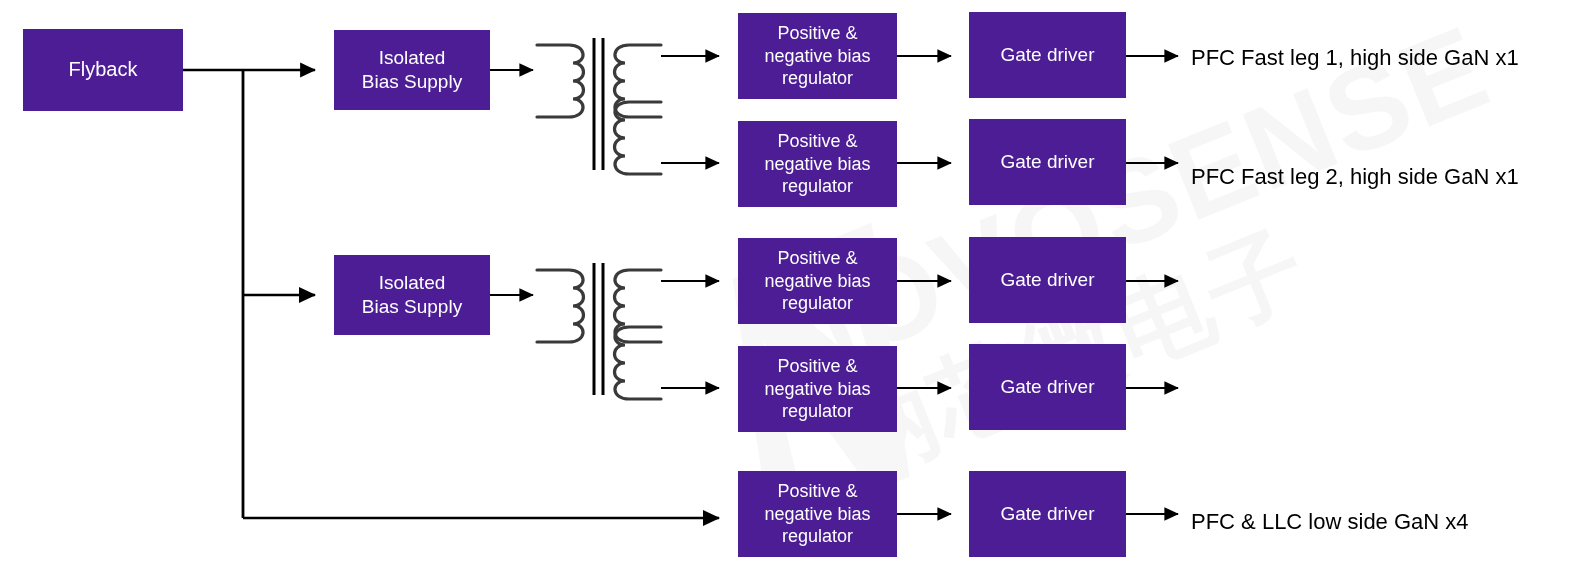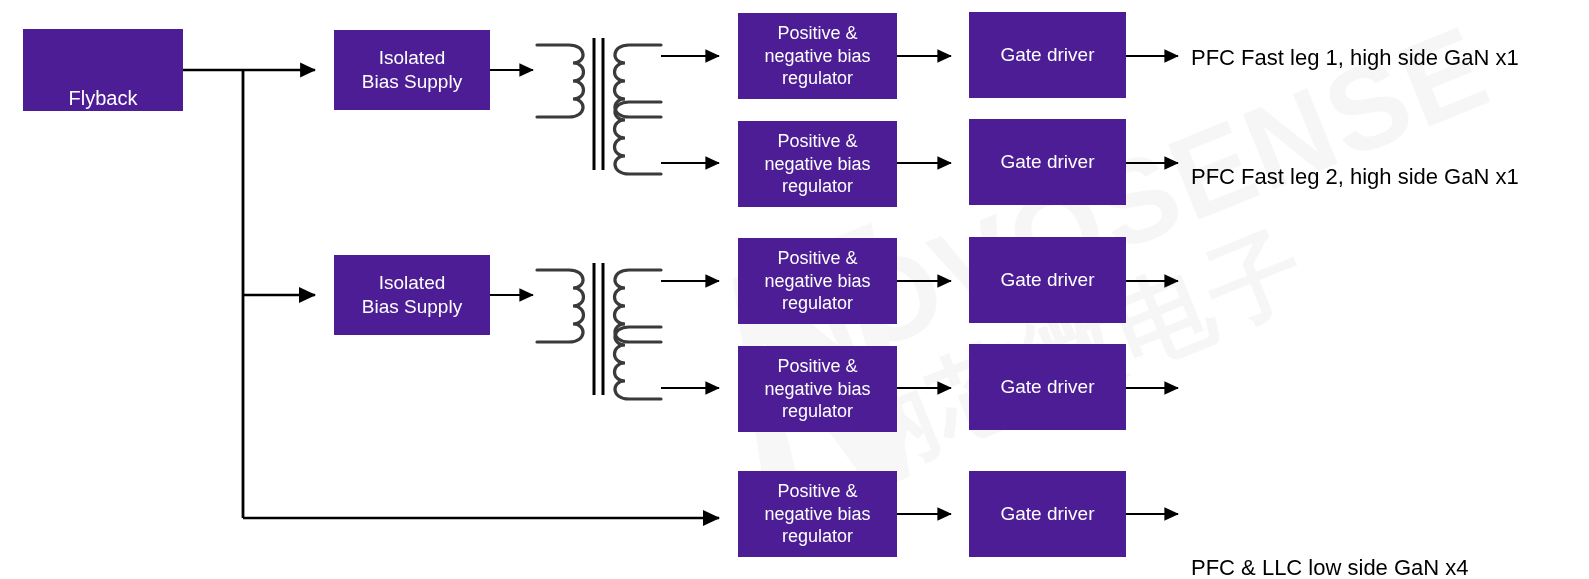--- a/index.html
+++ b/index.html
@@ -158,21 +158,21 @@
              C78,75 78,93 96,93
              L128,93" stroke="#3a3a3a" stroke-width="3.2" fill="none" stroke-linecap="round"></path>
     <path d="M128,78 L96,78
              C78,78 78,96 92,96
              C78,96 78,114 92,114
              C78,114 78,132 92,132
              C78,132 78,150 96,150
              L128,150" stroke="#3a3a3a" stroke-width="3.2" fill="none" stroke-linecap="round"></path>
   </svg>
 
-  <div class="box" style="left:11px; top:29px; width:160px; height:82px; font-size:20px;align-items:flex-end;">
+  <div class="box" style="left:11px; top:29px; width:160px; height:82px; font-size:20px;">
     <span class="box-label">Flyback</span>
   </div>
 
   <div class="box" style="left:322px; top:30px; width:156px; height:80px; font-size:19px;">
     <span class="box-label">
       <span>Isolated</span><br>
       <span>Bias Supply</span>
     </span>
   </div>
 
@@ -232,15 +232,15 @@
   <div class="box" style="left:726px; top:471px; width:159px; height:86px; font-size:18px;">
     <span class="box-label">
       <span>Positive &amp;</span><br>
       <span>negative bias</span><br>
       <span>regulator</span>
     </span>
   </div>
   <div class="box" style="left:957px; top:471px; width:157px; height:86px; font-size:19px;">
     <span class="box-label">Gate driver</span>
   </div>
-  <div class="outlabel" style="left:1191px; top:511px;margin-top:46px;">PFC &amp; LLC low side GaN x4</div>
+  <div class="outlabel" style="left:1191px; top:511px;">PFC &amp; LLC low side GaN x4</div>
 
 </div>
 
 </body></html>

